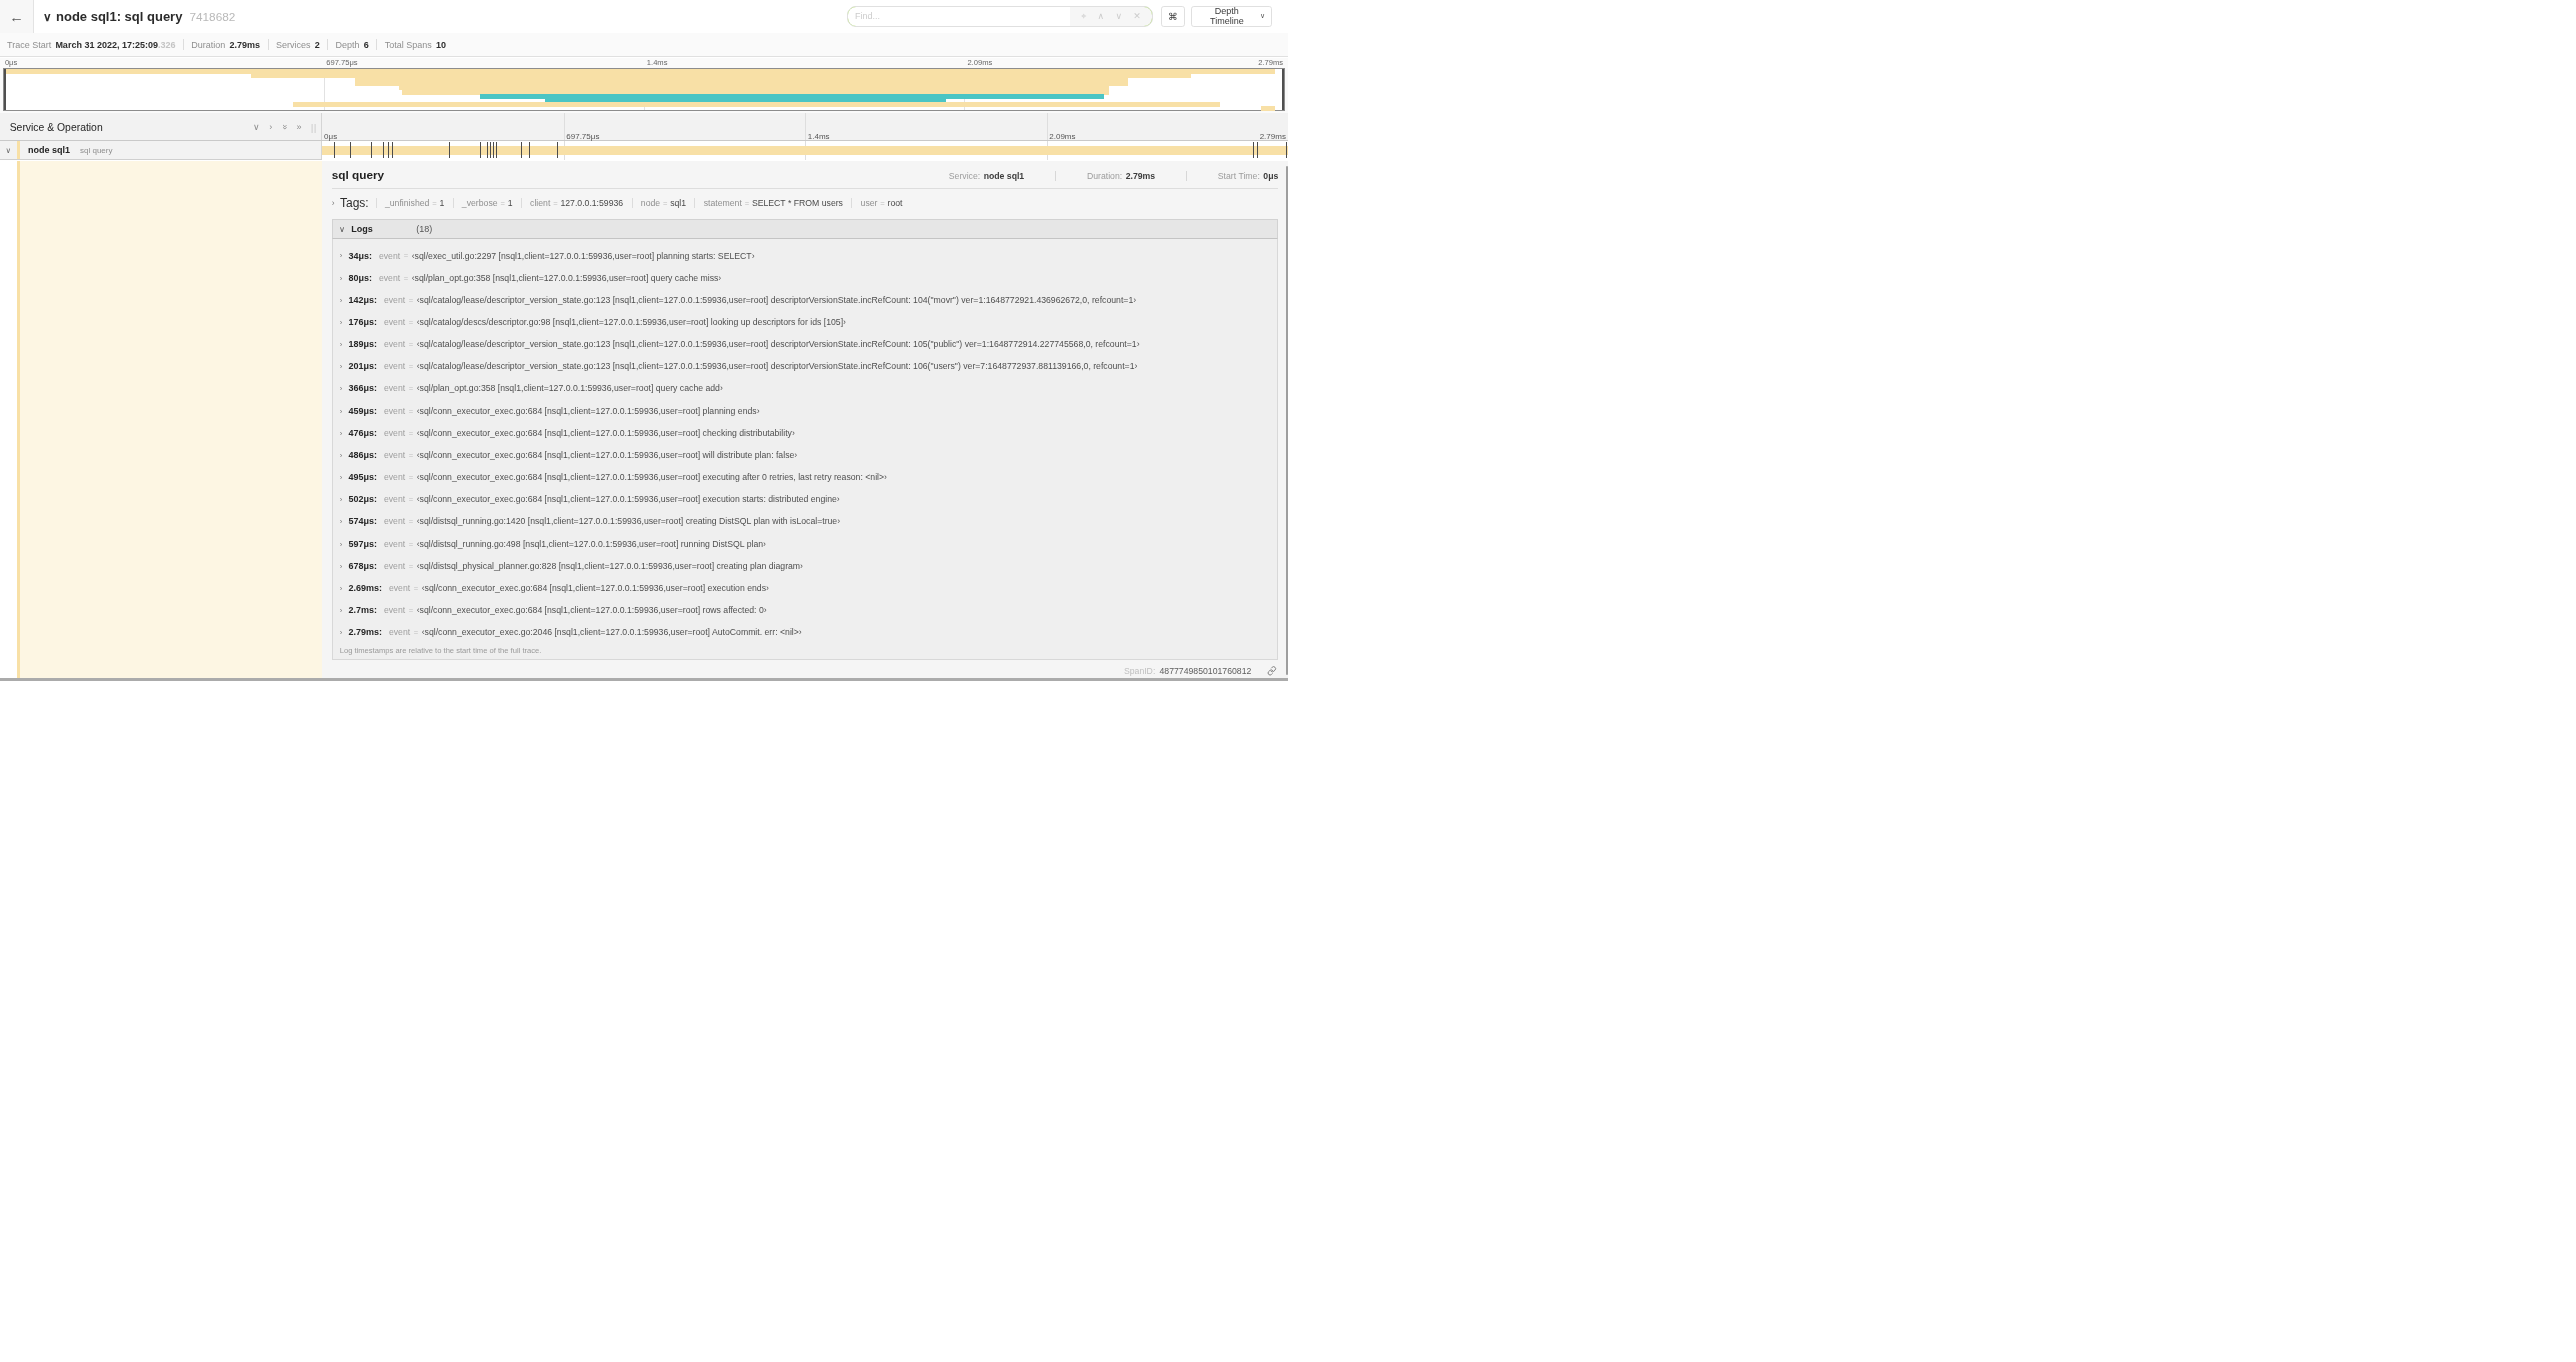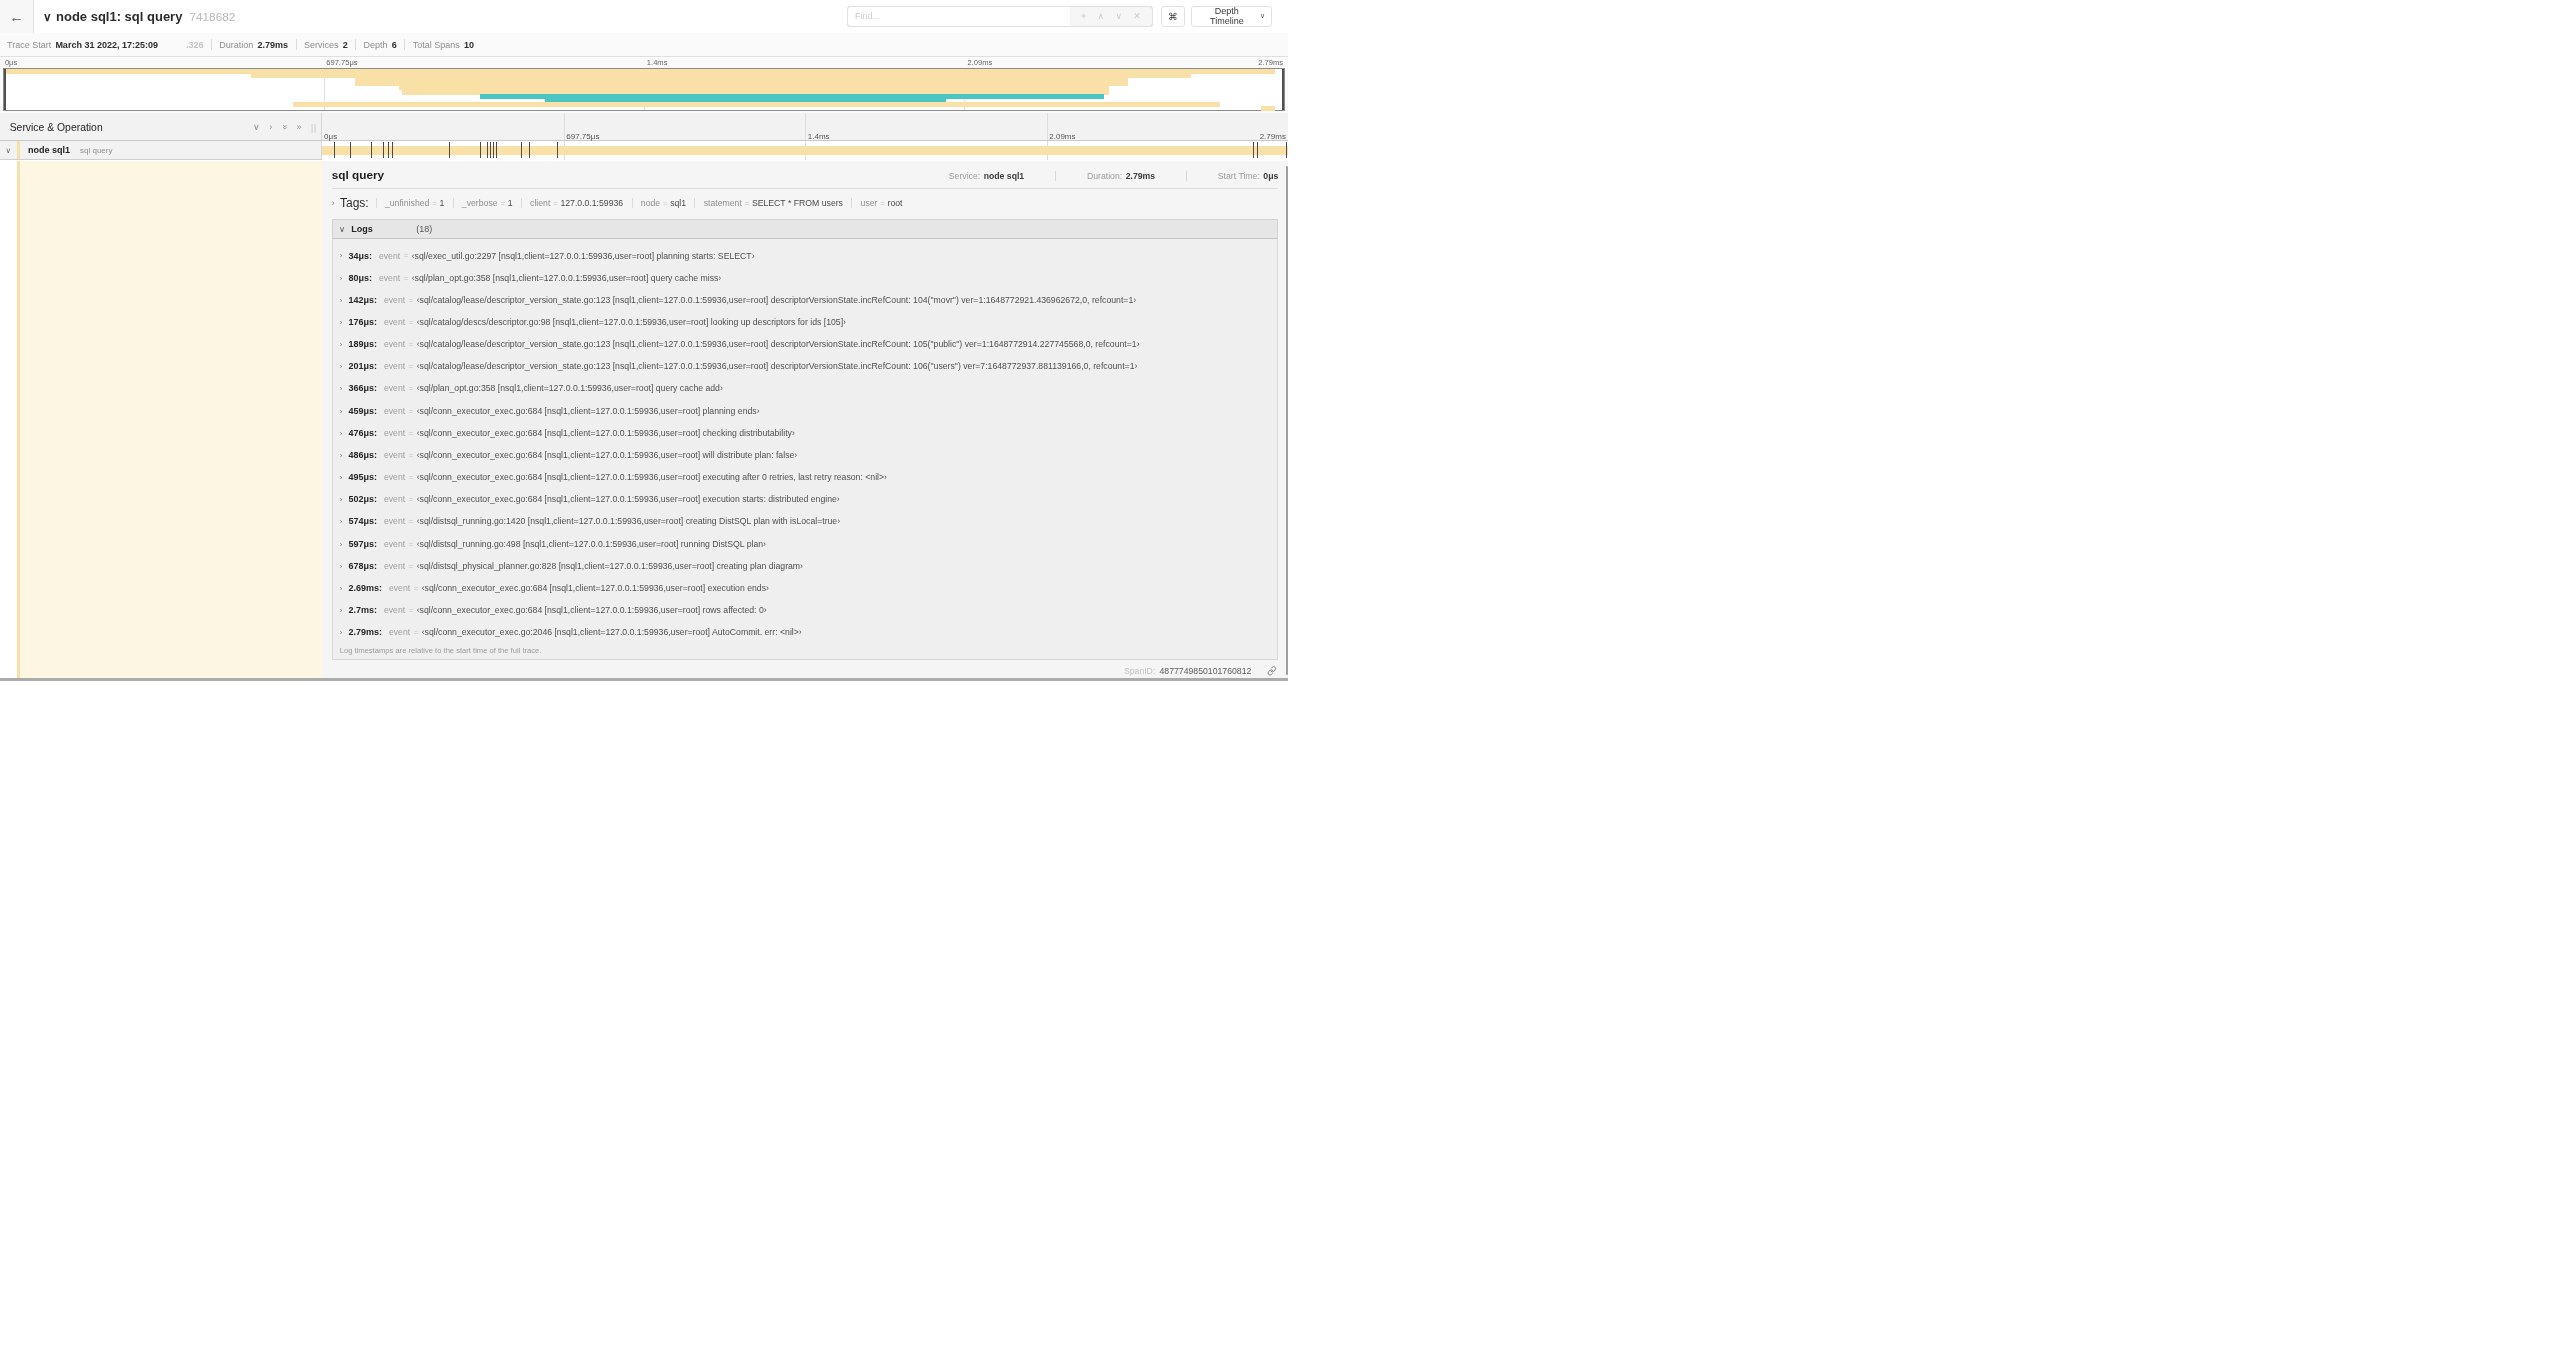--- a/index.html
+++ b/index.html
@@ -4,36 +4,36 @@
 <style>
   html,body{margin:0;padding:0;background:#ffffff;font-family:"Liberation Sans",sans-serif;}
   .page{position:relative;width:1288px;height:681px;background:#fff;overflow:hidden;font-family:"Liberation Sans",sans-serif;}
 
   
   .topbar{position:absolute;left:0;top:0;width:1288px;height:33px;background:#fff;border-bottom:0.7px solid #e3e3e3;}
   .back-btn{position:absolute;left:0;top:0;width:33px;height:33px;background:#f7f7f7;border-right:0.7px solid #e3e3e3;color:#585858;font-size:14.5px;display:flex;align-items:center;justify-content:center;cursor:pointer;}
   .title-chevron{position:absolute;left:43px;top:0;height:33px;display:flex;align-items:center;color:#2f2f2f;font-size:11.8px;font-weight:bold;cursor:pointer;}
   .page-title{position:absolute;left:56px;top:0;height:33px;display:flex;align-items:center;font-size:13px;font-weight:bold;color:#2b2b2b;margin:0;}
   .trace-id{font-weight:normal;color:#b9b9b9;font-size:11.8px;margin-left:7px;}
-  .find-wrap{position:absolute;left:847px;top:5.5px;width:306px;height:21.5px;border:0.7px solid #e0e0e0;border-radius:3px;background:#84cc16;display:flex;overflow:hidden;box-sizing:border-box;}
+  .find-wrap{position:absolute;left:847px;top:5.5px;width:306px;height:21.5px;border:0.7px solid #e0e0e0;border-radius:9px;background:#84cc16;display:flex;overflow:hidden;box-sizing:border-box;}
   .find-input{flex:1;border:none;outline:none;padding:0 7px;font-size:9px;color:#444;background:#fff;font-family:"Liberation Sans",sans-serif;}
   .find-input::placeholder{color:#ccc;}
   .find-suffix{width:82px;background:#f6f6f6;display:flex;align-items:center;justify-content:space-evenly;color:#ccc;font-size:9px;}
   .find-suffix span{cursor:pointer;}
   .sq-btn{position:absolute;top:5.5px;height:21.5px;background:#fff;border:0.7px solid #e0e0e0;border-radius:2.8px;display:flex;align-items:center;justify-content:center;font-size:9.7px;color:#3a3a3a;box-sizing:border-box;cursor:pointer;}
   .cmd-btn{left:1161px;width:23.5px;}
   .view-btn{left:1191px;width:81px;font-size:9px;gap:4.2px;}
   .view-btn .vchev{font-size:7px;color:#555;}
 
   
   .summary{position:absolute;left:0;top:33px;width:1288px;height:24px;background:#fafafa;border-bottom:0.7px solid #e0e0e0;display:flex;align-items:center;padding-left:7px;box-sizing:border-box;font-size:9px;}
   .sum-item{display:flex;align-items:center;}
   .sum-label{color:#8f8f8f;margin-right:4.2px;}
   .sum-value{color:#2e2e2e;font-weight:bold;}
-  .sum-suffix{color:#c4c4c4;font-weight:bold;padding-left:28px;}
+  .sum-suffix{color:#c4c4c4;font-weight:bold;}
   .sum-div{width:0.7px;height:10.4px;background:#ddd;margin:0 7.6px;}
 
   
   .minimap{position:absolute;left:0;top:58px;width:1288px;height:55px;background:#fafafa;}
   .mm-labels{position:absolute;left:2.8px;right:2.8px;top:0;height:9px;font-size:7.6px;color:#666;}
   .mm-labels span{position:absolute;top:0;white-space:nowrap;}
   .mm-canvas{position:absolute;left:2.8px;right:2.8px;top:10.4px;height:43px;background:#fff;border:0.7px solid #8c8c8c;box-sizing:border-box;}
   .mm-grid{position:absolute;top:0;bottom:0;width:0.7px;background:#e2e2e2;}
   .mm-bar{position:absolute;height:4.2px;}
   .mm-handle{position:absolute;top:0;bottom:0;width:2.1px;background:#4f4f4f;cursor:col-resize;}

